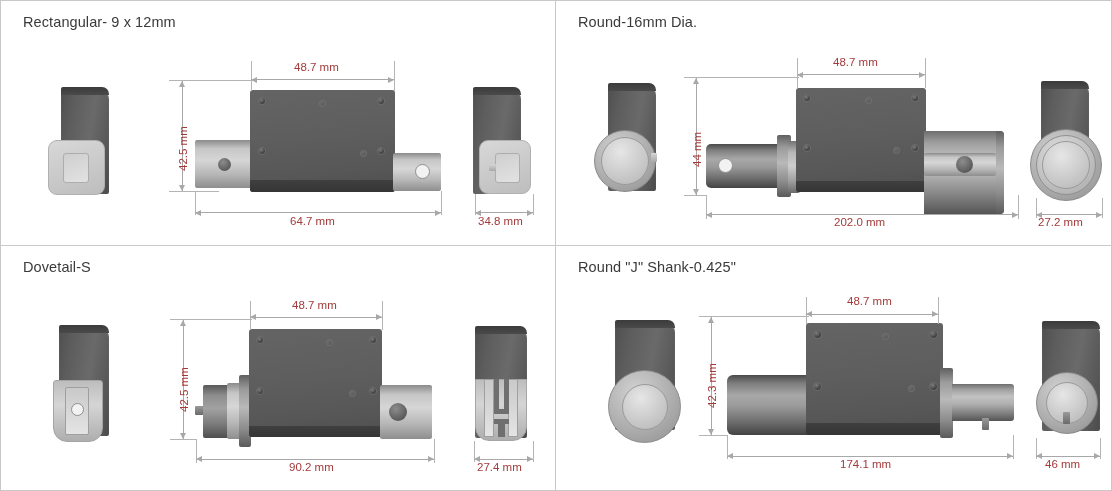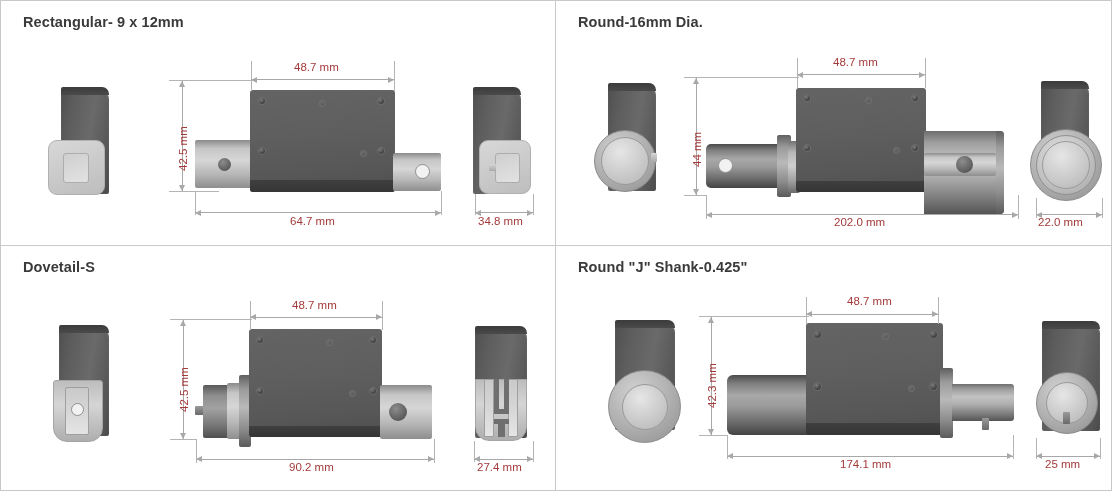--- a/index.html
+++ b/index.html
@@ -21,21 +21,21 @@
     display: grid;
     grid-template-columns: 1fr 1fr;
     grid-template-rows: 1fr 1fr;
   }
   .panel { position: relative; overflow: hidden; }
   .panel.b-r { border-right: 1px solid #c9c9c9; }
   .panel.b-b { border-bottom: 1px solid #c9c9c9; }
 
   .panel-title {
     position: absolute; left: 22px; top: 13px;
-    font-size: 14.5px; font-weight: bold;
+    font-size: 14.5px; font-weight: normal;
     color: #3a3a3a; letter-spacing: .1px;
     white-space: nowrap;
   }
 
   .stage { position: absolute; left: 16px; top: 0; width: 100%; height: 100%; }
 
   
   .dim {
     position: absolute;
     color: #a33a3a;
@@ -331,21 +331,21 @@
           <div class="arw r" style="left:440px;top:210.5px;"></div>
           <div class="dim" style="left:262px;top:215px;">202.0 mm</div>
         </div>
 
         <div>
           <div class="ext v" style="left:464px;top:197px;height:20px;"></div>
           <div class="ext v" style="left:530px;top:197px;height:20px;"></div>
           <div class="dline h" style="left:464px;top:213px;width:66px;"></div>
           <div class="arw l" style="left:464px;top:210.5px;"></div>
           <div class="arw r" style="left:524px;top:210.5px;"></div>
-          <div class="dim" style="left:466px;top:215px;">22.0 mm</div>
+          <div class="dim" style="left:466px;top:215px;">27.2 mm</div>
         </div>
       </div>
     </div>
 
     <div class="panel b-r">
       <div class="panel-title">Dovetail-S</div>
 
       <div class="stage">
 
         <div>
@@ -489,19 +489,19 @@
           <div class="arw r" style="left:435px;top:207.5px;"></div>
           <div class="dim" style="left:268px;top:212px;">174.1 mm</div>
         </div>
 
         <div>
           <div class="ext v" style="left:464px;top:192px;height:21px;"></div>
           <div class="ext v" style="left:528px;top:192px;height:21px;"></div>
           <div class="dline h" style="left:464px;top:210px;width:64px;"></div>
           <div class="arw l" style="left:464px;top:207.5px;"></div>
           <div class="arw r" style="left:522px;top:207.5px;"></div>
-          <div class="dim" style="left:473px;top:212px;">25 mm</div>
+          <div class="dim" style="left:473px;top:212px;">46 mm</div>
         </div>
       </div>
     </div>
 
   </div>
 </div>
 
 </body></html>

